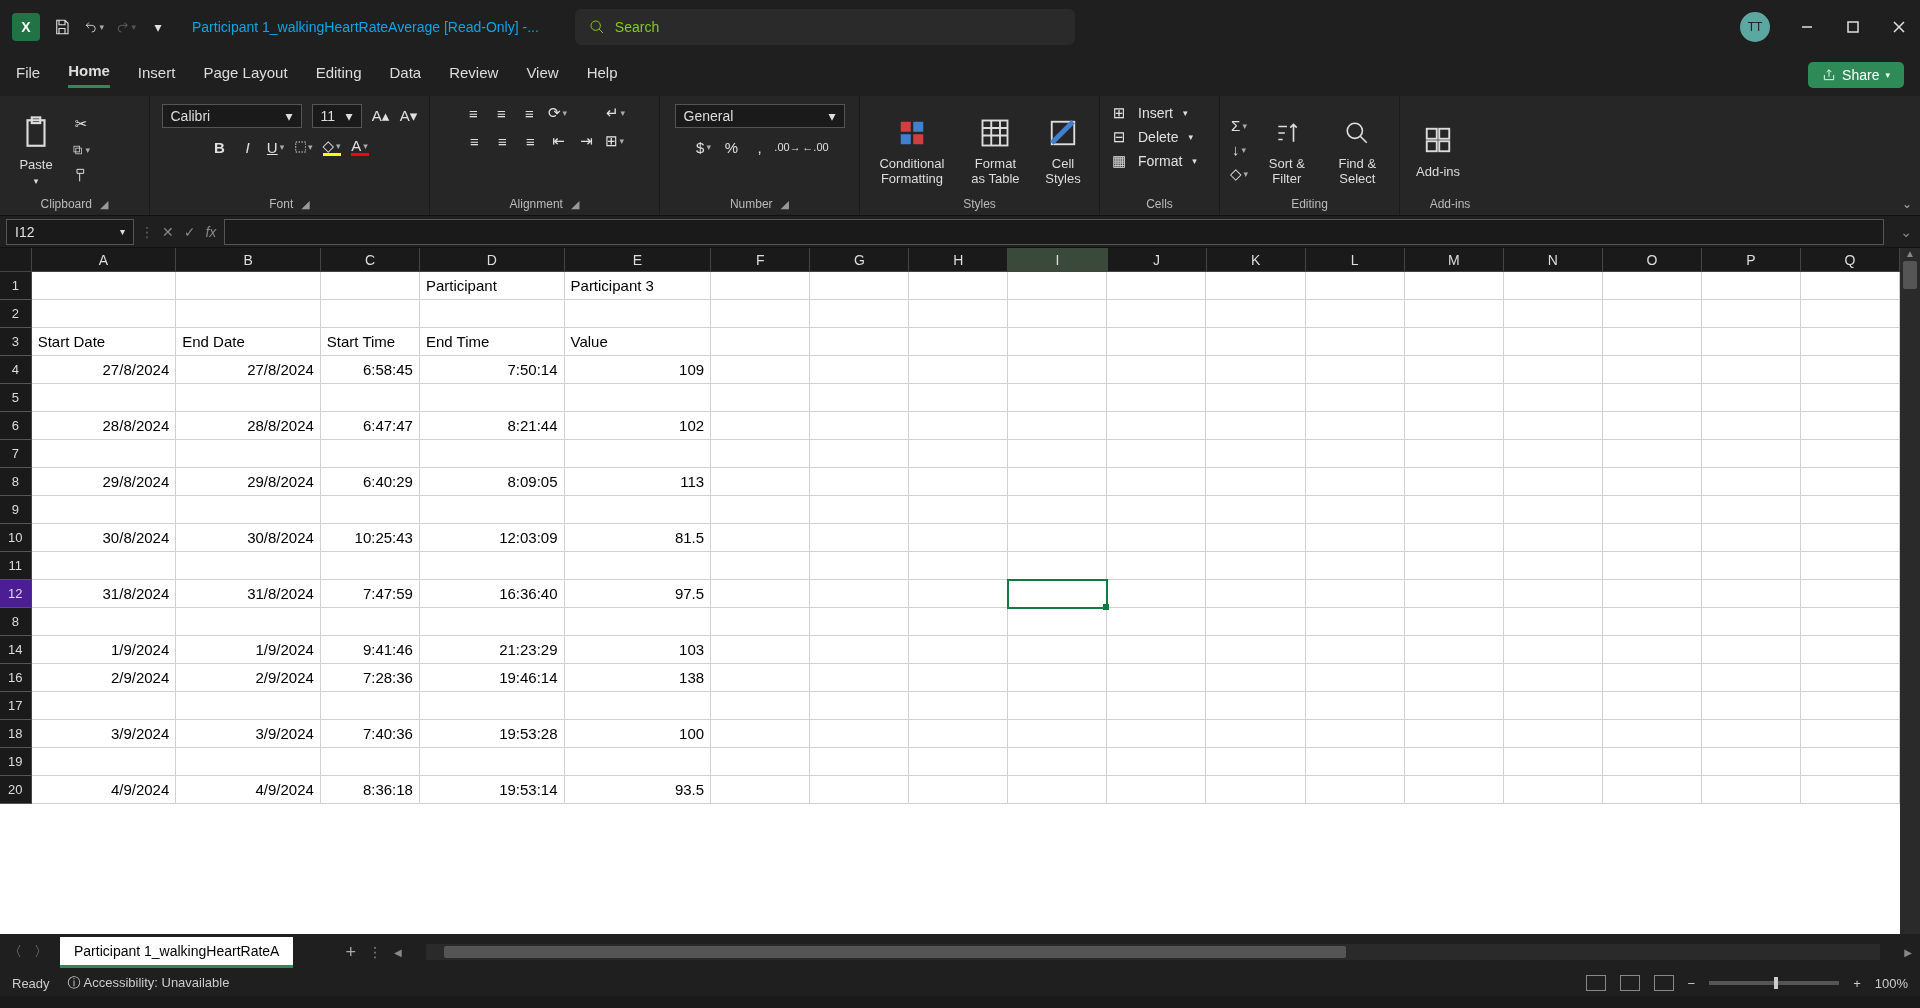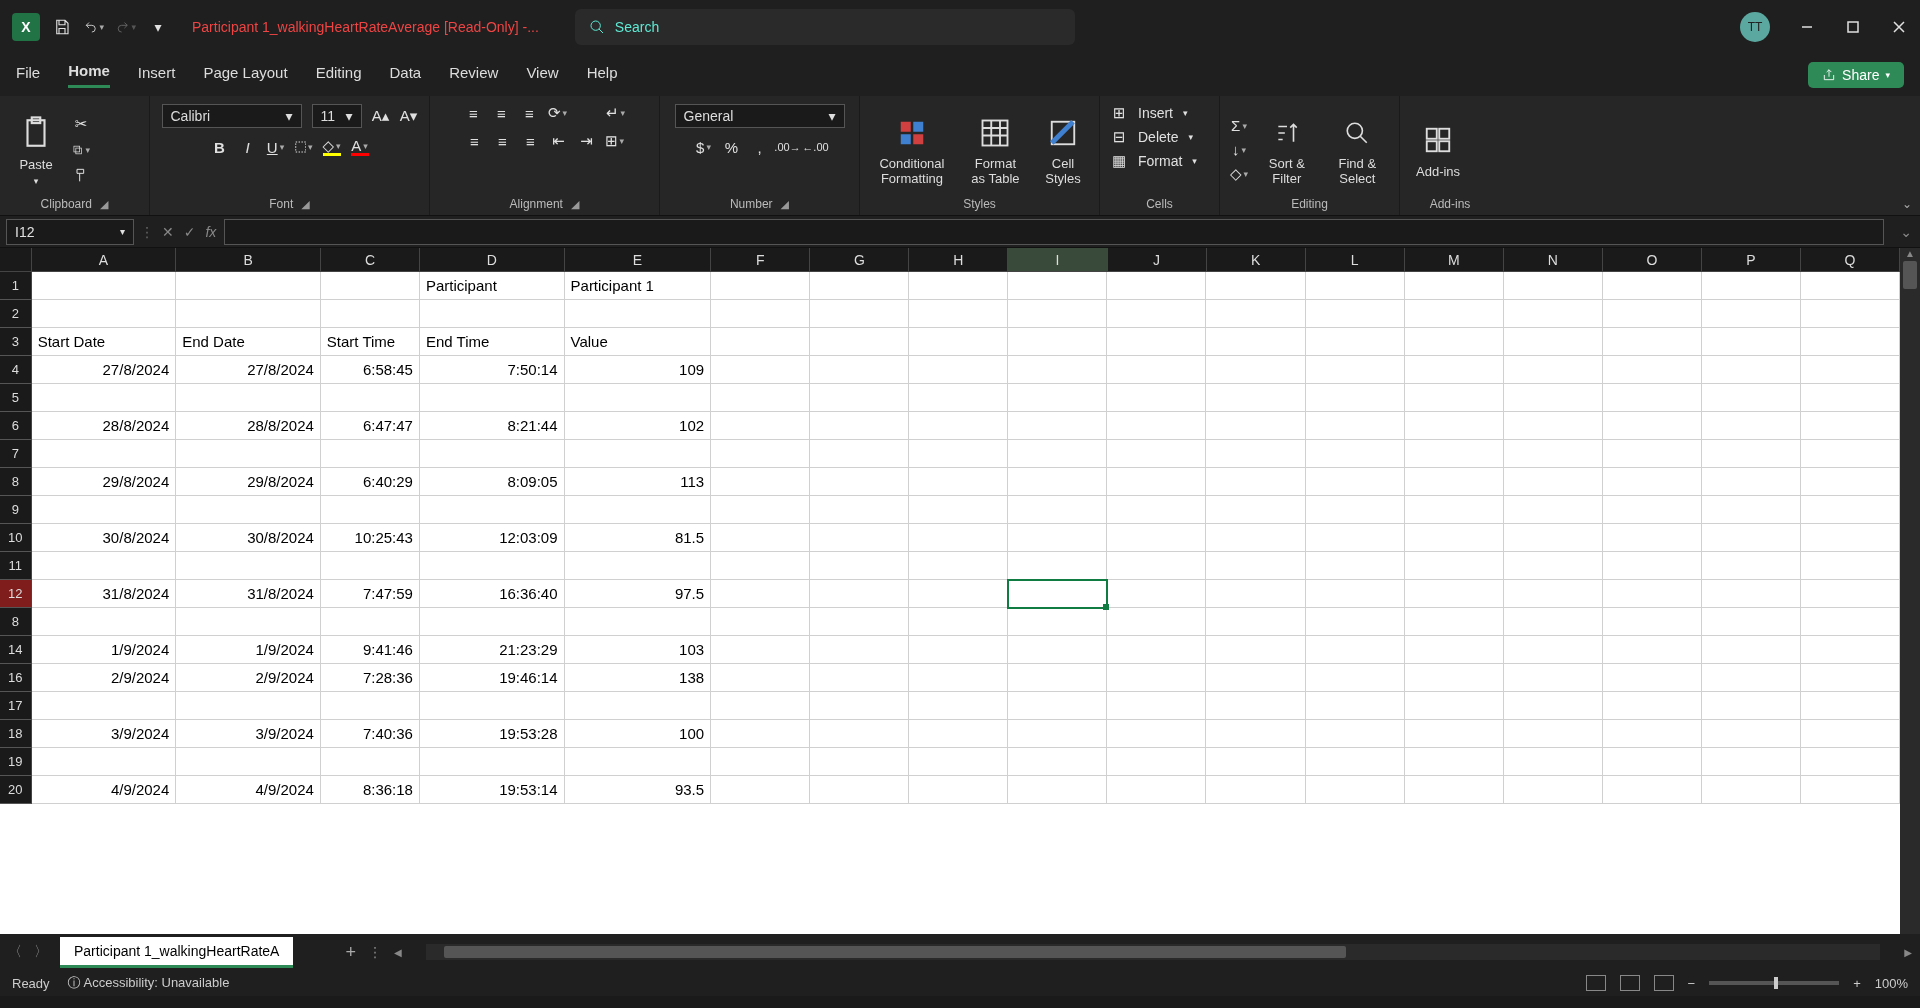--- a/index.html
+++ b/index.html
@@ -15,22 +15,22 @@
 .titlebar {
   height: 54px;
   background: #1f1f1f;
   display: flex;
   align-items: center;
   padding: 0 12px;
   gap: 12px;
 }
 .app-icon { width: 28px; height: 28px; background: #217346; border-radius: 4px; display: flex; align-items: center; justify-content: center; color: #fff; font-weight: bold; font-size: 14px; }
 .tb-icon { width: 20px; height: 20px; display: inline-flex; align-items: center; justify-content: center; color: #e0e0e0; }
-.title-text { font-size: 14px; color: #ef4444; margin-left: 12px; }
-.searchbox { margin: 0 auto 0 24px; width: 500px; height: 36px; background: #2a2a2a; border-radius: 6px; display: flex; align-items: center; padding: 0 14px; gap: 10px; color: #5eead4; }
+.title-text { font-size: 14px; color: #0ea5e9; margin-left: 12px; }
+.searchbox { margin: 0 auto 0 24px; width: 500px; height: 36px; background: #2a2a2a; border-radius: 6px; display: flex; align-items: center; padding: 0 14px; gap: 10px; color: #84cc16; }
 .tb-right { margin-left: auto; display: flex; align-items: center; gap: 28px; }
 .avatar { width: 30px; height: 30px; border-radius: 50%; background: #5ba8a0; display: flex; align-items: center; justify-content: center; font-size: 12px; color: #222; }
 .win-btn { width: 18px; height: 18px; display: flex; align-items: center; justify-content: center; }
 
 .tabbar { height: 42px; background: #1f1f1f; display: flex; align-items: center; padding: 0 16px; gap: 28px; }
 .tabbar .tab { font-size: 15px; color: #ddd; cursor: pointer; padding-bottom: 6px; }
 .tabbar .tab.active { border-bottom: 3px solid #2e8b57; font-weight: 600; }
 .share-btn { margin-left: auto; background: #2e8b57; color: #fff; padding: 5px 14px; border-radius: 5px; font-size: 14px; display: flex; align-items: center; gap: 6px; }
 
 .ribbon { height: 120px; background: #262626; display: flex; border-bottom: 1px solid #111; }
@@ -52,21 +52,21 @@
 .namebox { width: 128px; height: 26px; margin: 0 6px; background: #1a1a1a; border: 1px solid #555; display: flex; align-items: center; padding: 0 8px; font-size: 14px; justify-content: space-between; }
 .fb-btns { display: flex; gap: 10px; padding: 0 8px; color: #888; }
 .fb-input { flex: 1; height: 26px; background: #1a1a1a; border: 1px solid #555; margin-right: 8px; }
 
 .grid-area { height: 686px; background: #fff; display: flex; position: relative; }
 .col-headers { height: 24px; display: flex; background: #1a1a1a; }
 .corner { width: 32px; height: 24px; background: #1a1a1a; border-right: 1px solid #444; border-bottom: 1px solid #444; }
 .ch { height: 24px; border-right: 1px solid #444; border-bottom: 1px solid #444; display: flex; align-items: center; justify-content: center; font-size: 14px; color: #ddd; background: #1a1a1a; }
 .ch.sel-col { background: #3a4a3a; }
 .row-h { width: 32px; background: #1a1a1a; border-right: 1px solid #444; border-bottom: 1px solid #555; display: flex; align-items: center; justify-content: center; font-size: 13px; color: #ddd; }
-.row-h.sel-row { background: #7f1d1d; }
+.row-h.sel-row { background: #4c1d95; }
 .grid-body { position: relative; }
 .g-row { display: flex; height: 28px; }
 .g-cell { border-right: 1px solid #d0d0d0; border-bottom: 1px solid #d0d0d0; font-size: 15px; color: #000; padding: 0 6px; display: flex; align-items: center; background: #fff; overflow: visible; white-space: nowrap; }
 .g-cell.right { justify-content: flex-end; }
 .sel-cell { outline: 2px solid #107c41; outline-offset: -1px; position: relative; }
 .sel-cell::after { content:''; position:absolute; right:-3px; bottom:-3px; width:6px; height:6px; background:#107c41; }
 .vscroll { width: 20px; background: #2a2a2a; }
 .vscroll-thumb { width: 14px; margin: 2px auto; background: #555; border-radius: 2px; }
 
 .sheetbar { height: 36px; background: #1f1f1f; display: flex; align-items: center; padding: 0 8px; gap: 12px; }
@@ -419,21 +419,21 @@
         <div class="ch" style="width: 100px;">P</div>
         <div class="ch" style="width: 100px;">Q</div>
       </div>
     <div class="grid-body" id="grid-body">
         <div class="g-row">
           <div class="row-h">1</div>
           <div class="g-cell" style="width: 146px;"></div>
           <div class="g-cell" style="width: 146px;"></div>
           <div class="g-cell" style="width: 100px;"></div>
           <div class="g-cell" style="width: 146px;">Participant</div>
-          <div class="g-cell" style="width: 148px;">Participant 1</div>
+          <div class="g-cell" style="width: 148px;">Participant 3</div>
           <div class="g-cell" style="width: 100px;"></div>
           <div class="g-cell" style="width: 100px;"></div>
           <div class="g-cell" style="width: 100px;"></div>
           <div class="g-cell" style="width: 100px;"></div>
           <div class="g-cell" style="width: 100px;"></div>
           <div class="g-cell" style="width: 100px;"></div>
           <div class="g-cell" style="width: 100px;"></div>
           <div class="g-cell" style="width: 100px;"></div>
           <div class="g-cell" style="width: 100px;"></div>
           <div class="g-cell" style="width: 100px;"></div>

